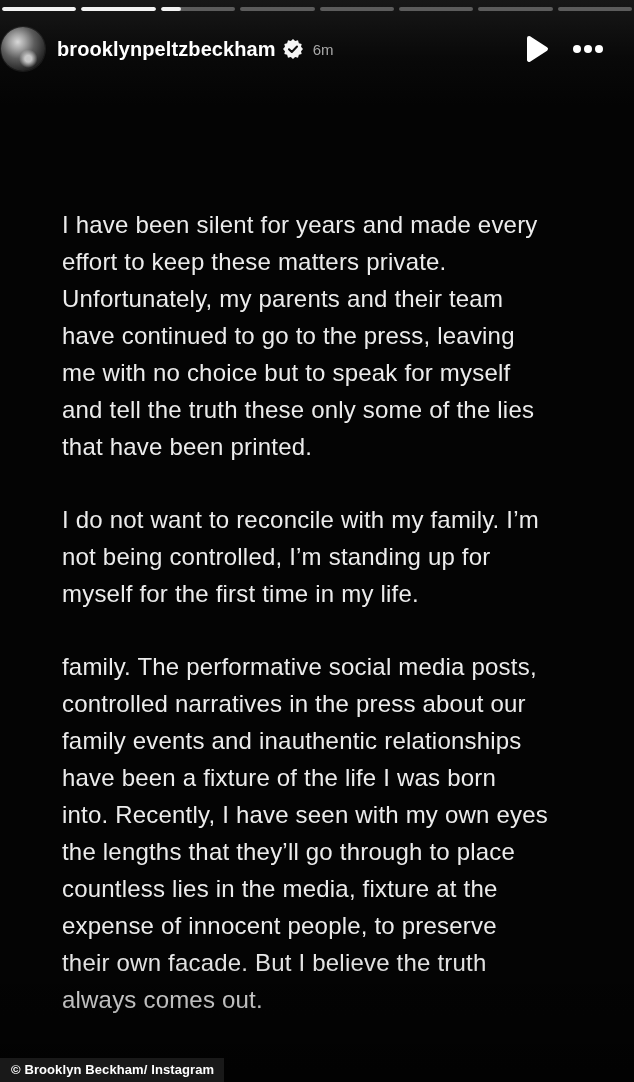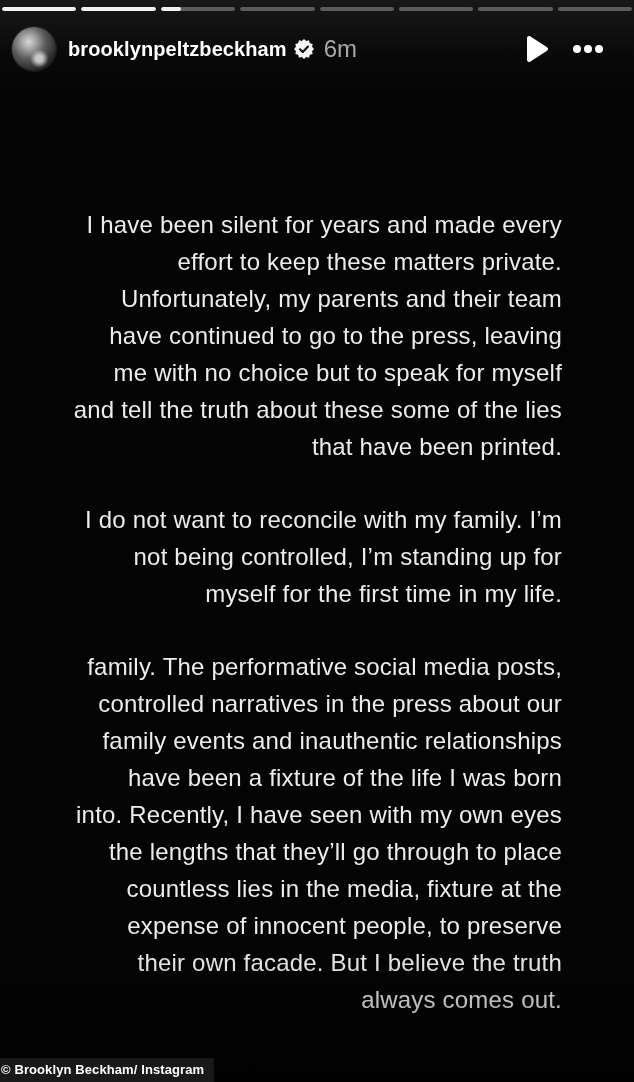--- a/index.html
+++ b/index.html
@@ -41,74 +41,74 @@
     overflow:hidden;
   }
   .seg .fill{
     height:100%;border-radius:2px;
     background:var(--progress-filled);
   }
   
   .header{
     position:absolute;top:26px;left:0;right:0;height:46px;
     display:flex;align-items:center;z-index:3;
-    padding-left:12px;
+    padding-left:1px;
   }
   .avatar{
     width:44px;height:44px;border-radius:50%;
     flex:0 0 44px;
     background:
       radial-gradient(circle at 62% 72%, rgba(220,220,220,0.85) 0 8%, rgba(0,0,0,0) 22%),
       radial-gradient(circle at 38% 34%, #d8d8d8 0%, #a0a0a0 20%, #5c5c5c 42%, #262626 72%, #0c0c0c 100%);
     box-shadow:0 0 0 1px rgba(255,255,255,0.08);
   }
   .username{
     margin-left:12px;
     color:var(--username);
     font-size:20px;font-weight:600;letter-spacing:0.1px;
     white-space:nowrap;
   }
   .badge{margin-left:7px;display:inline-flex;align-items:center;}
   .timestamp{
     margin-left:10px;color:var(--timestamp);
-    font-size:24px;font-weight:400;
+    font-size:15px;font-weight:400;
   }
   .header-actions{
     margin-left:auto;display:flex;align-items:center;
     gap:24px;padding-right:31px;
   }
   .icon-btn{
     background:none;border:none;padding:0;margin:0;cursor:pointer;
     display:flex;align-items:center;justify-content:center;
   }
   .dots{display:flex;gap:3px;align-items:center;}
   .dot{width:8px;height:8px;border-radius:50%;background:#fff;}
   
   .story-text{
     position:absolute;left:62px;top:206px;width:500px;z-index:1;
     color:var(--story-text);
     font-size:24px;line-height:37px;font-weight:400;
     letter-spacing:0.2px;
   }
-  .para{margin:0 0 36px 0;text-align:right;}
+  .para{margin:0 0 36px 0;}
   .para:last-child{margin-bottom:0;}
   .line{white-space:nowrap;}
   
   .bottom-fade{
     position:absolute;left:0;right:0;bottom:0;height:130px;z-index:2;
     background:linear-gradient(180deg, rgba(0,0,0,0) 0%, rgba(0,0,0,0.28) 55%, rgba(0,0,0,0.55) 100%);
     pointer-events:none;
   }
   
   .credit{
     position:absolute;left:0;bottom:0;z-index:4;
     background:var(--credit-background);
     color:var(--credit-text);
     font-size:13px;font-weight:700;letter-spacing:0.1px;
-    padding:4px 10px 5px 1px;
+    padding:4px 10px 5px 11px;
     white-space:nowrap;
   }
 </style>
 </head>
 <body>
 
 <div class="stage">
 
   <div class="top-scrim"></div>
 
@@ -168,21 +168,21 @@
     </div>
   </div>
 
   <div class="story-text" id="story-text">
       <div class="para">
         <div class="line">I have been silent for years and made every</div>
         <div class="line">effort to keep these matters private.</div>
         <div class="line">Unfortunately, my parents and their team</div>
         <div class="line">have continued to go to the press, leaving</div>
         <div class="line">me with no choice but to speak for myself</div>
-        <div class="line">and tell the truth about these some of the lies</div>
+        <div class="line">and tell the truth these only some of the lies</div>
         <div class="line">that have been printed.</div>
       </div>
       <div class="para">
         <div class="line">I do not want to reconcile with my family. I’m</div>
         <div class="line">not being controlled, I’m standing up for</div>
         <div class="line">myself for the first time in my life.</div>
       </div>
       <div class="para">
         <div class="line">family. The performative social media posts,</div>
         <div class="line">controlled narratives in the press about our</div>

